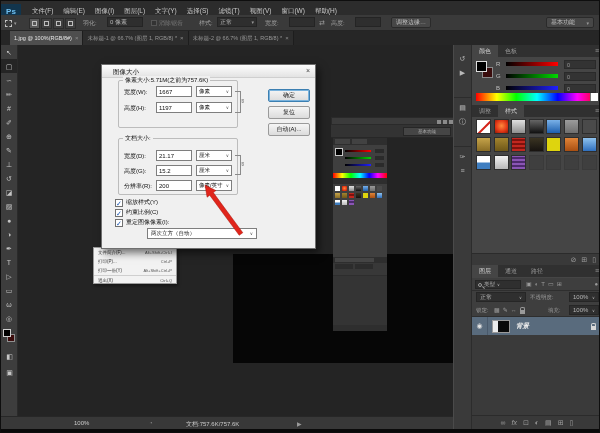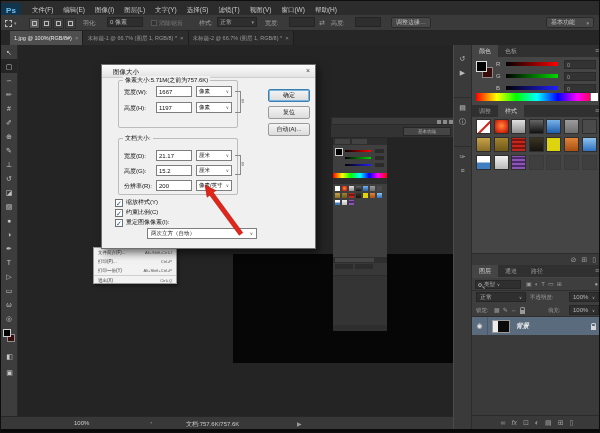--- a/index.html
+++ b/index.html
@@ -1,20 +1,20 @@
 <!DOCTYPE html>
 <html><head>
 <meta charset="utf-8">
 <style>
   html,body{margin:0;padding:0;background:#101010;}
   *{box-sizing:border-box;font-family:"Liberation Sans","DejaVu Sans",sans-serif;}
   .app{position:relative;width:600px;height:433px;background:#242424;overflow:hidden;border:1px solid #0e0e0e;}
 
   
-  .menubar{position:absolute;left:0;top:0;width:600px;height:25px;background:#2c2c2c;border-bottom:7px solid #fde047;display:flex;align-items:center;}
+  .menubar{position:absolute;left:0;top:0;width:600px;height:25px;background:#2c2c2c;border-bottom:5px solid #fde047;display:flex;align-items:center;}
   .pslogo{width:20px;height:14px;background:#12354d;color:#6fc0f2;font-size:8px;font-weight:bold;display:flex;align-items:center;justify-content:center;}
   #menu-items{display:flex;align-items:center;margin-left:6px;}
   .mitem{color:#c9c9c9;font-size:6.5px;padding:0 5px;line-height:14px;}
 
   
   .optionsbar{position:absolute;left:0;top:14px;width:600px;height:16px;background:#3a3a3a;border-bottom:1px solid #252525;}
   .ob{position:absolute;top:2px;height:12px;display:flex;align-items:center;}
   .oblabel{color:#9f9f9f;font-size:6px;}
   .obchip{background:#2e2e2e;border:1px solid #242424;color:#b5b5b5;font-size:6px;display:flex;align-items:center;padding:0 2px;height:10px;}
   .dashbox{display:inline-block;width:7px;height:7px;border:1px dashed #c4c4c4;}

